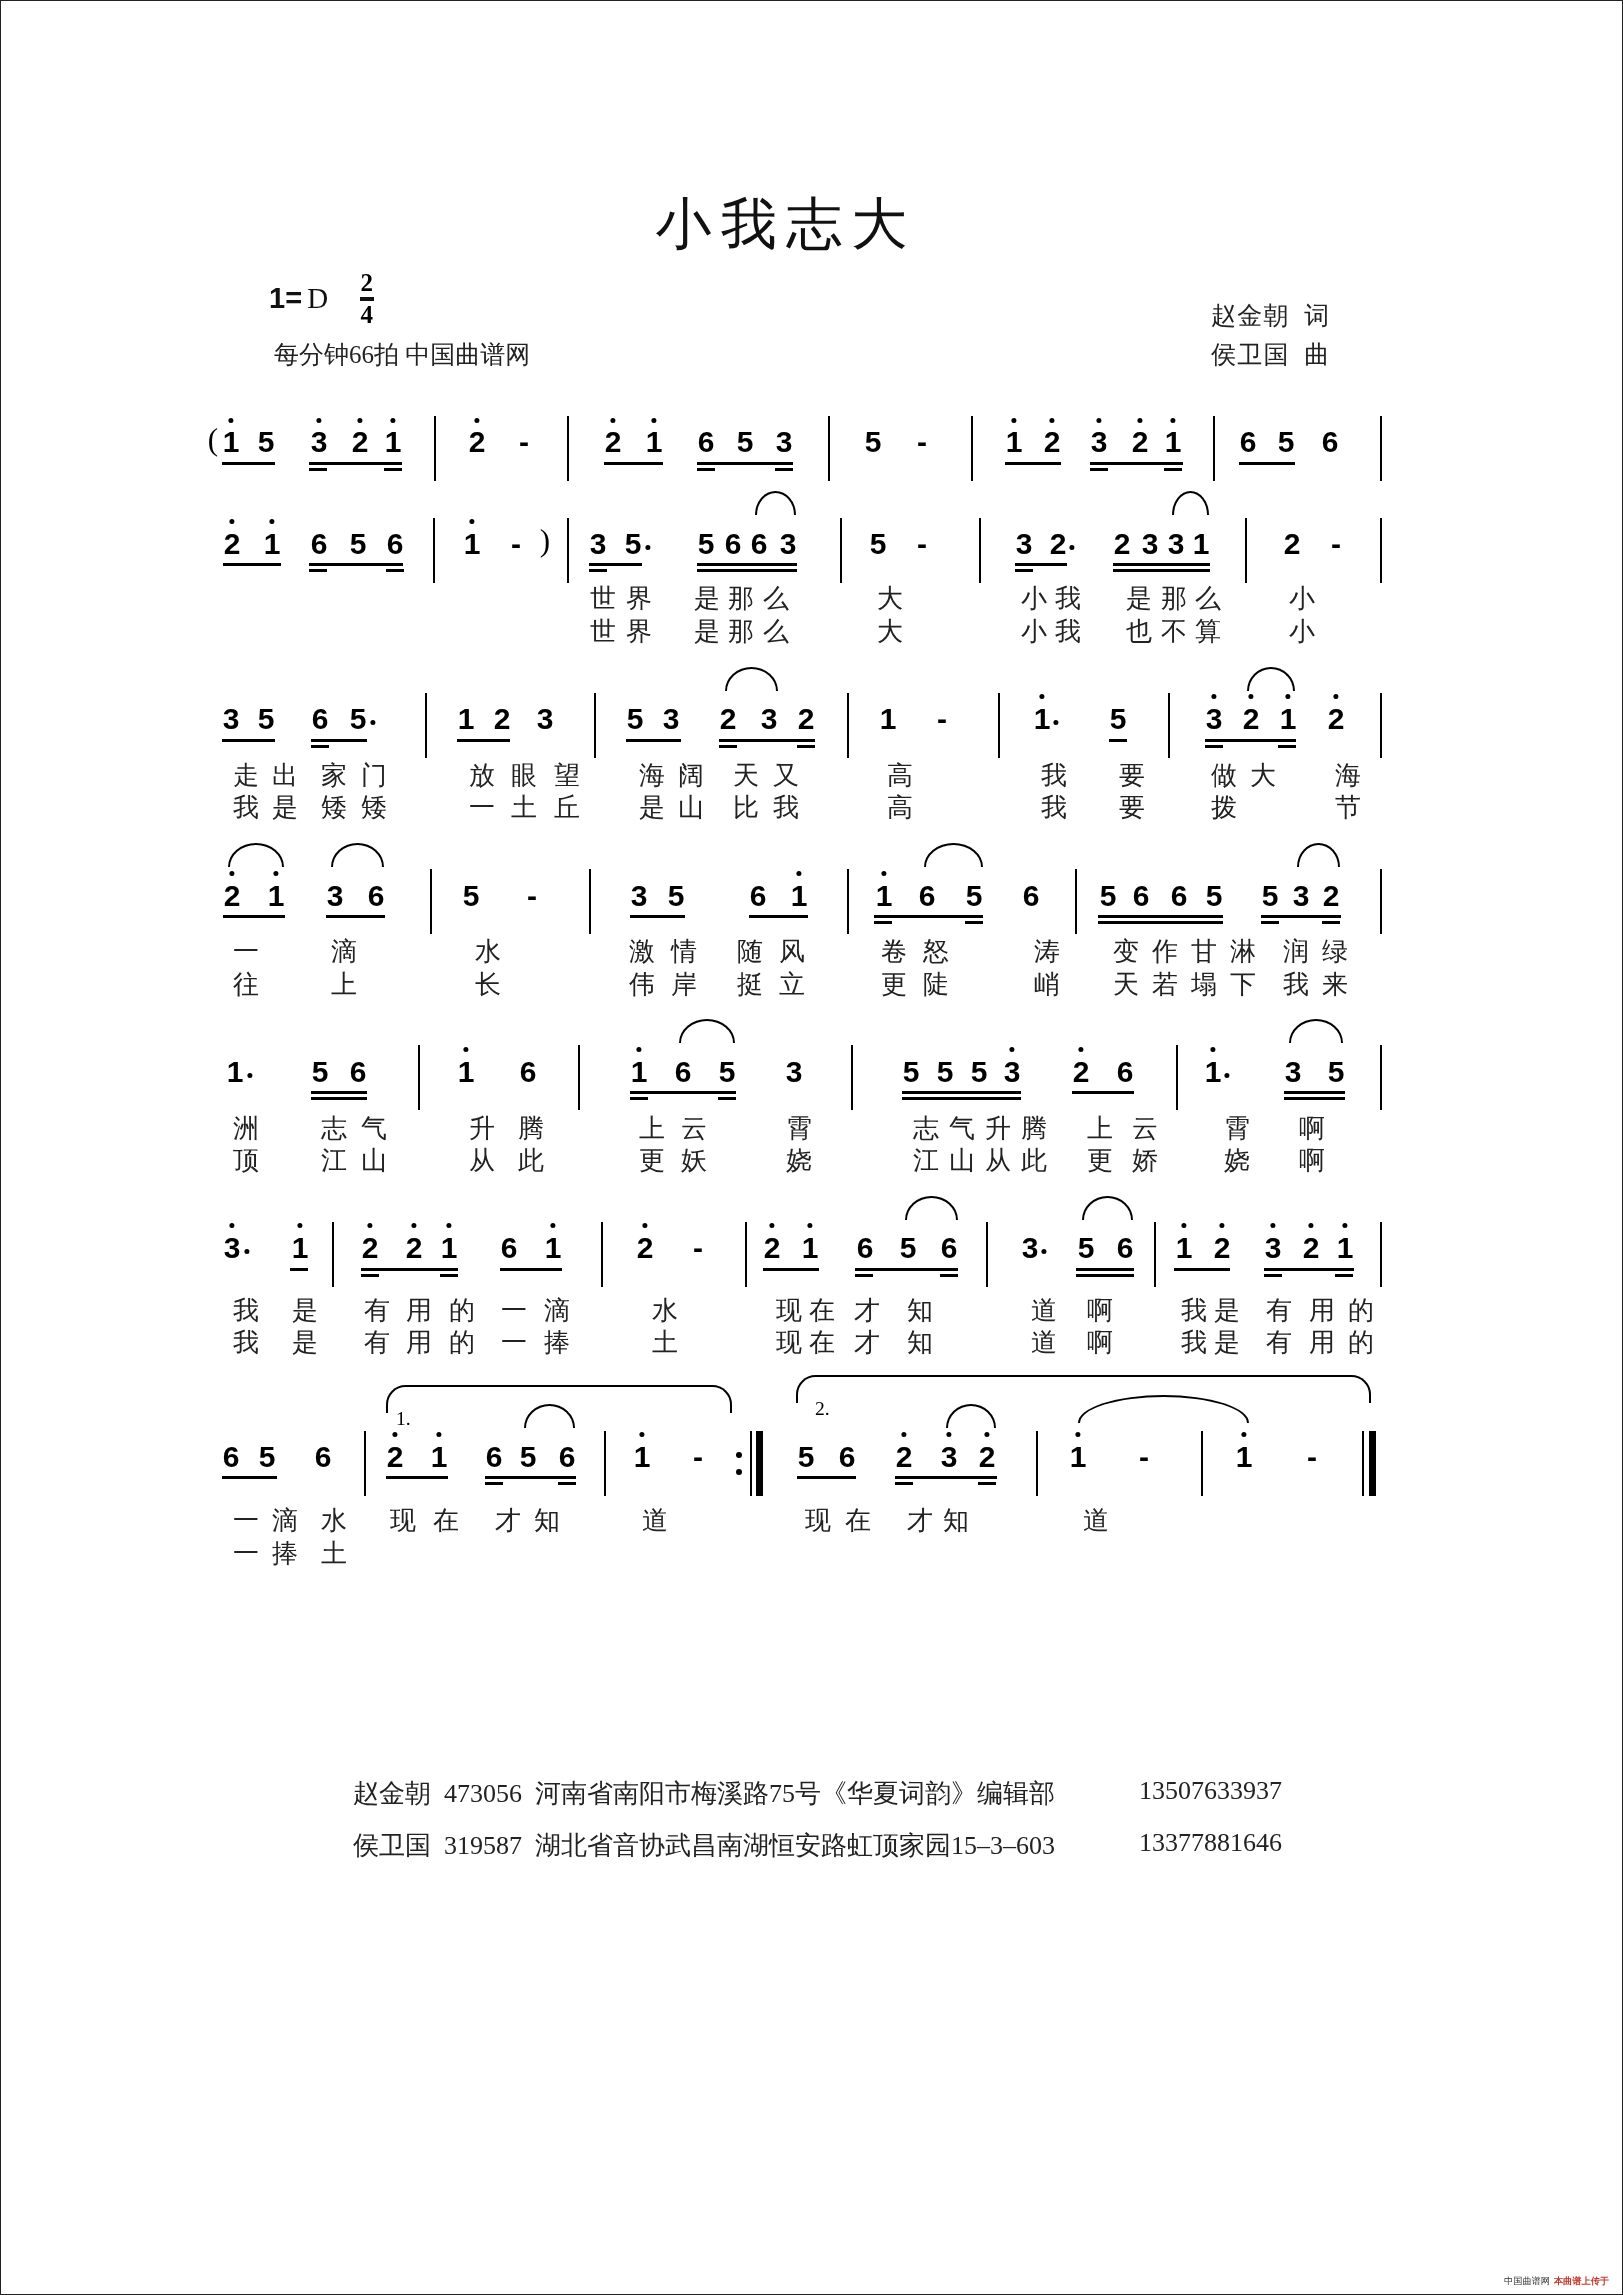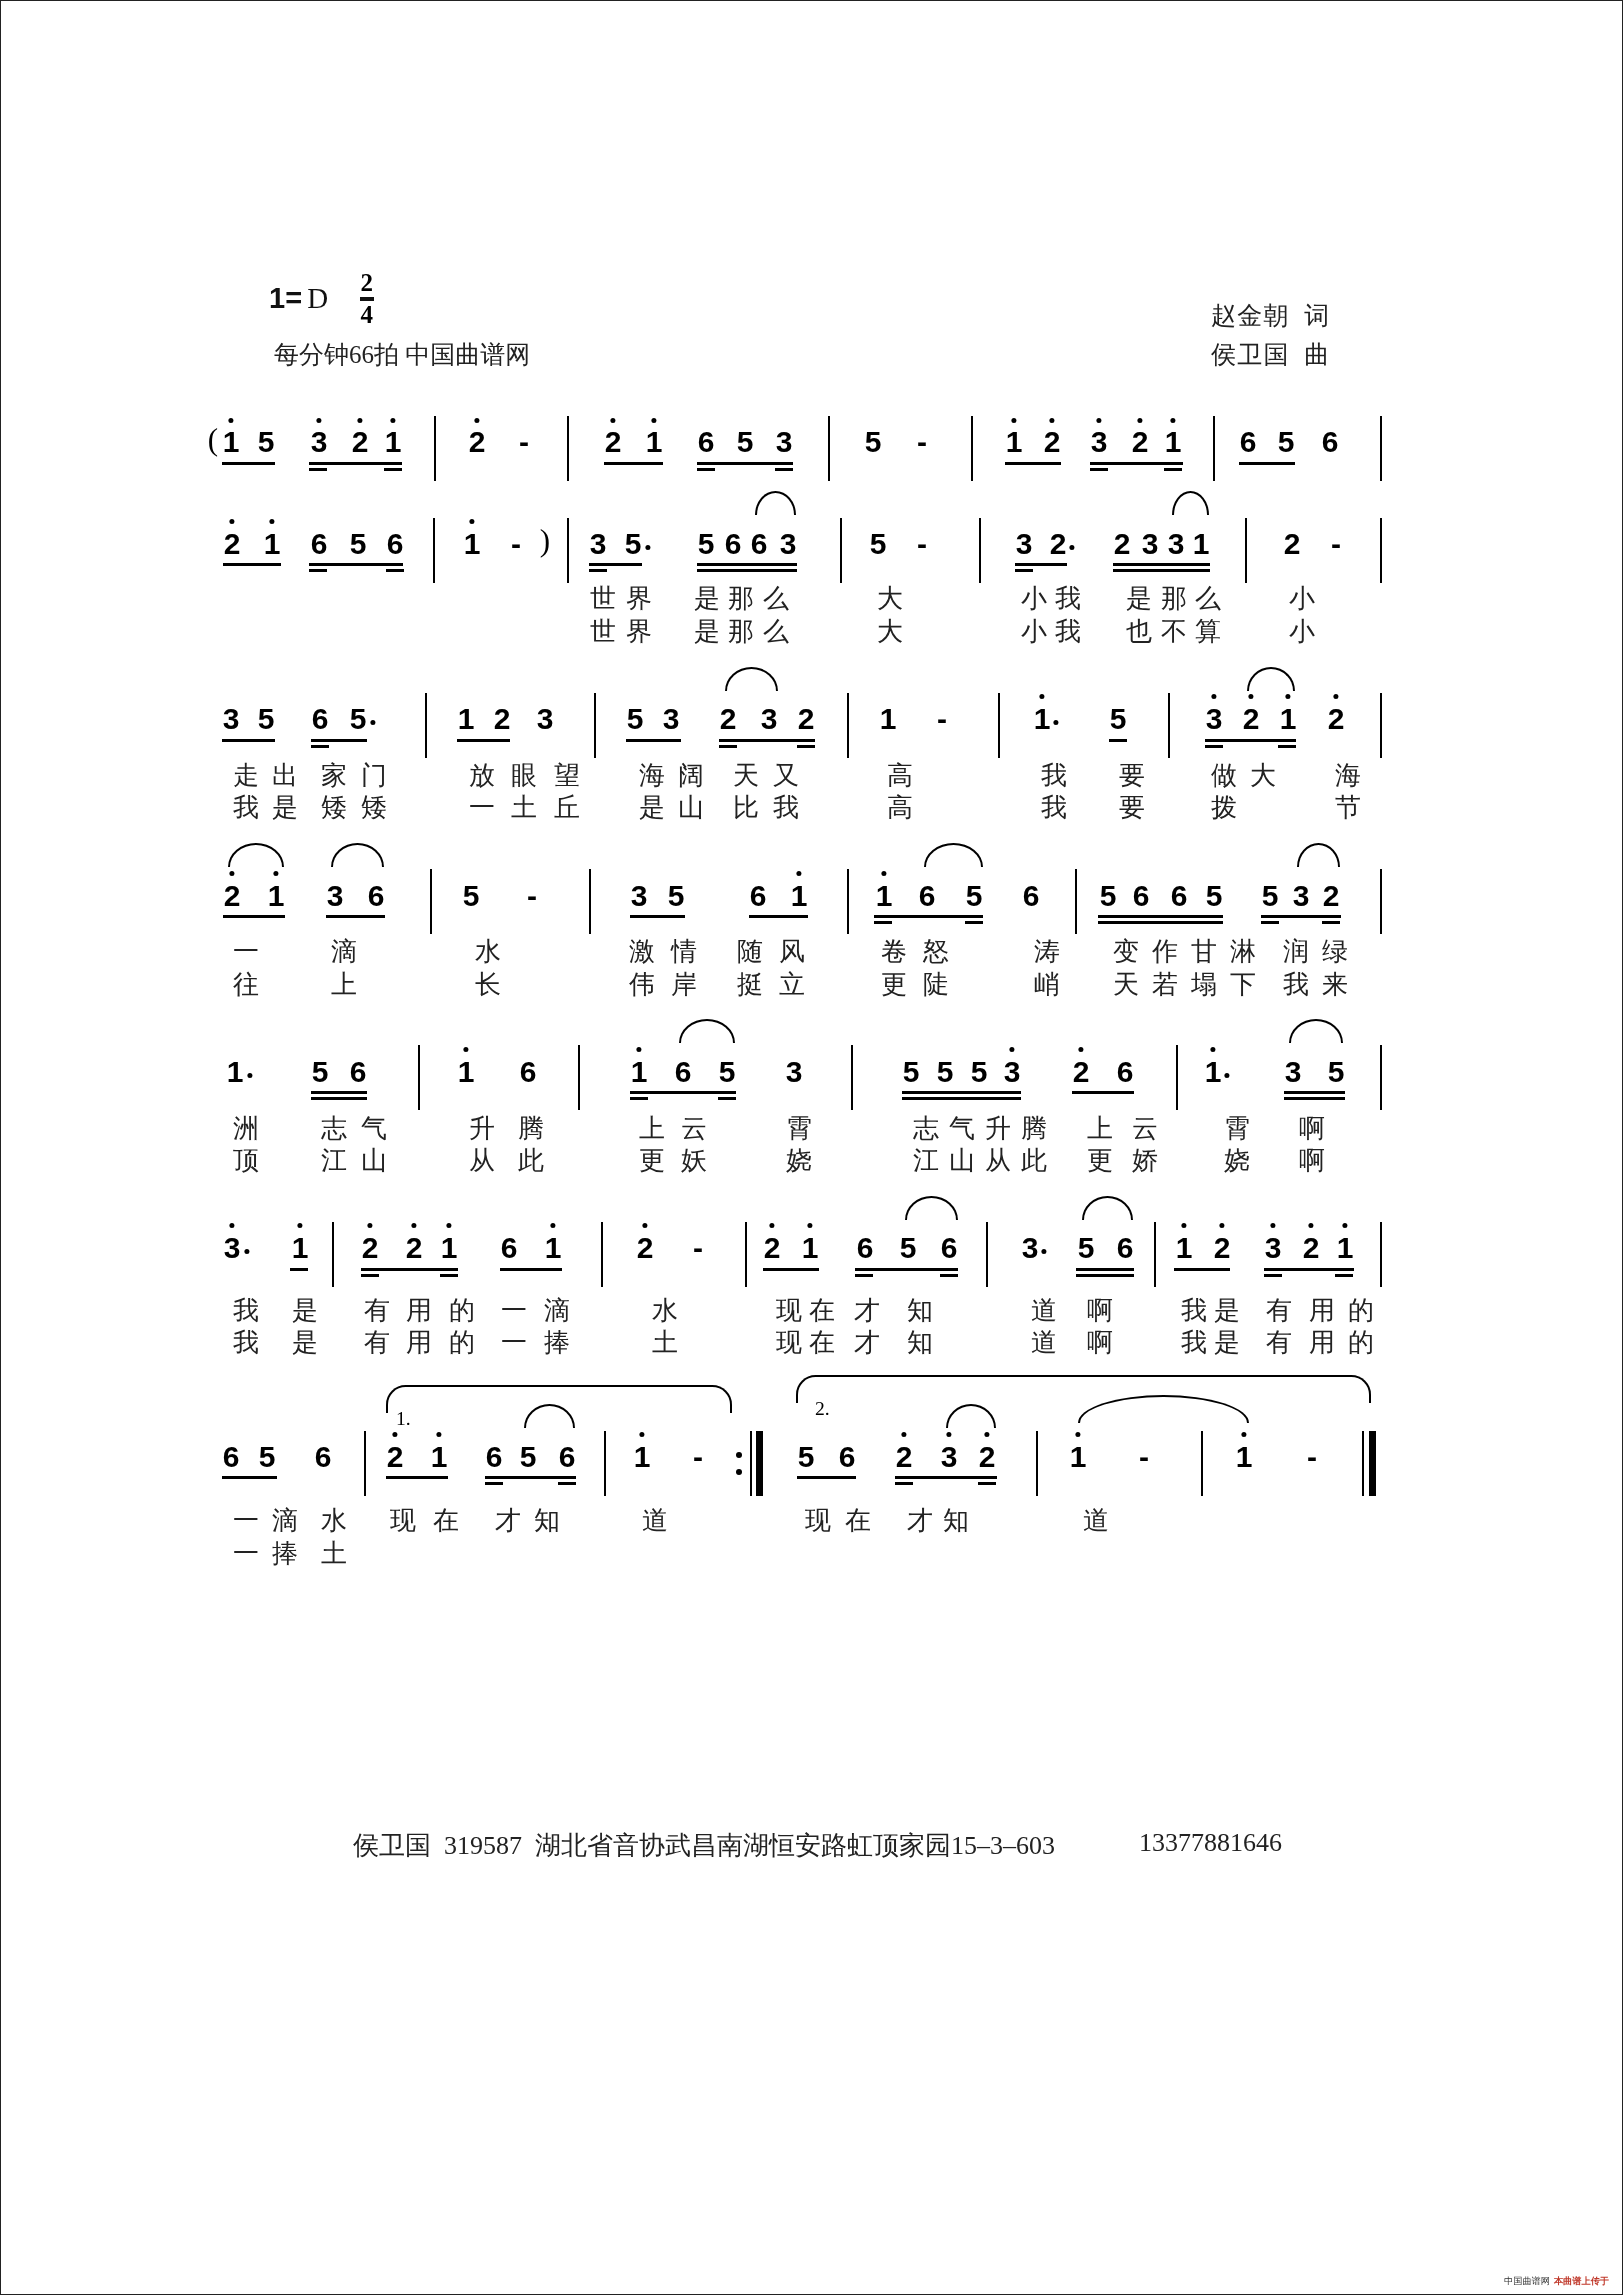--- a/index.html
+++ b/index.html
@@ -29,20 +29,21 @@
   .watermark { position:absolute; right:13px; bottom:6.5px; font-family:"Liberation Sans",sans-serif; font-size:9.2px; color:#333; }
   .watermark .brand { color:#c0392b; font-weight:bold; margin-left:3.9px; }
   .paren { position:absolute; font-family:"Liberation Serif",serif; font-size:31px; transform:translateX(-50%); }
   .rep { position:absolute; width:5.9px; height:5.9px; background:#000; border-radius:50%; }
 </style>
 </head>
 <body>
 
 <div class="page">
 
+  <div class="title serif">小我志大</div>
 
   <div class="key sans">
     <span>1=</span><span class="d">D</span>
   </div>
   <div class="ts serif">
     <span>2</span>
     <span class="bar"></span>
     <span>4</span>
   </div>
   <div class="tempo serif">每分钟66拍 中国曲谱网</div>
@@ -577,20 +578,23 @@
       <div class="lyr" style="left: 804px; top: 1504px;">现</div>
       <div class="lyr" style="left: 844px; top: 1504px;">在</div>
       <div class="lyr" style="left: 906px; top: 1504px;">才</div>
       <div class="lyr" style="left: 942px; top: 1504px;">知</div>
       <div class="lyr" style="left: 1082px; top: 1504px;">道</div>
       <div class="lyr" style="left: 232px; top: 1537px;">一</div>
       <div class="lyr" style="left: 271px; top: 1537px;">捧</div>
       <div class="lyr" style="left: 320px; top: 1537px;">土</div>
     </div>
 
+  <div class="footer-line" style="top:1745px;">
+    <span>赵金朝</span>  <span>473056</span>  <span>河南省南阳市梅溪路75号《华夏词韵》编辑部</span><span class="phone">13507633937</span>
+  </div>
   <div class="footer-line" style="top:1797px;">
     <span>侯卫国</span>  <span>319587</span>  <span>湖北省音协武昌南湖恒安路虹顶家园15–3–603</span><span class="phone">13377881646</span>
   </div>
 
   <div class="watermark">
     <span>中国曲谱网</span><span class="brand">本曲谱上传于</span>
   </div>
 </div>
 
 

